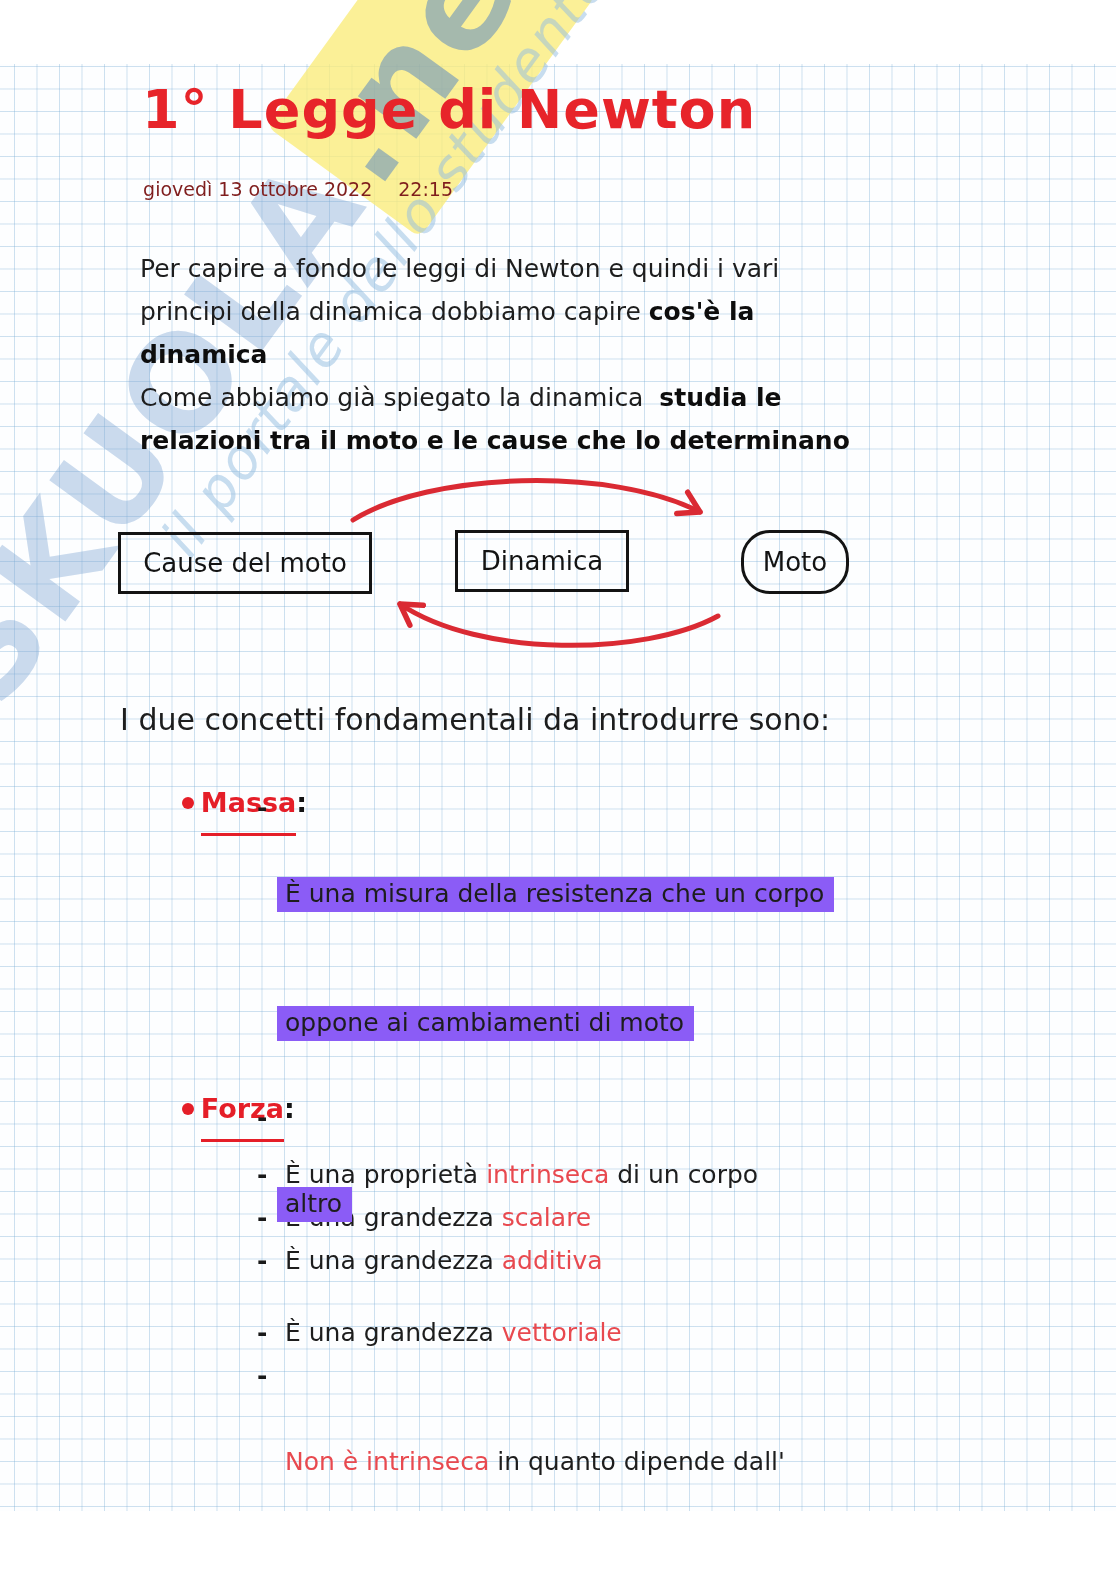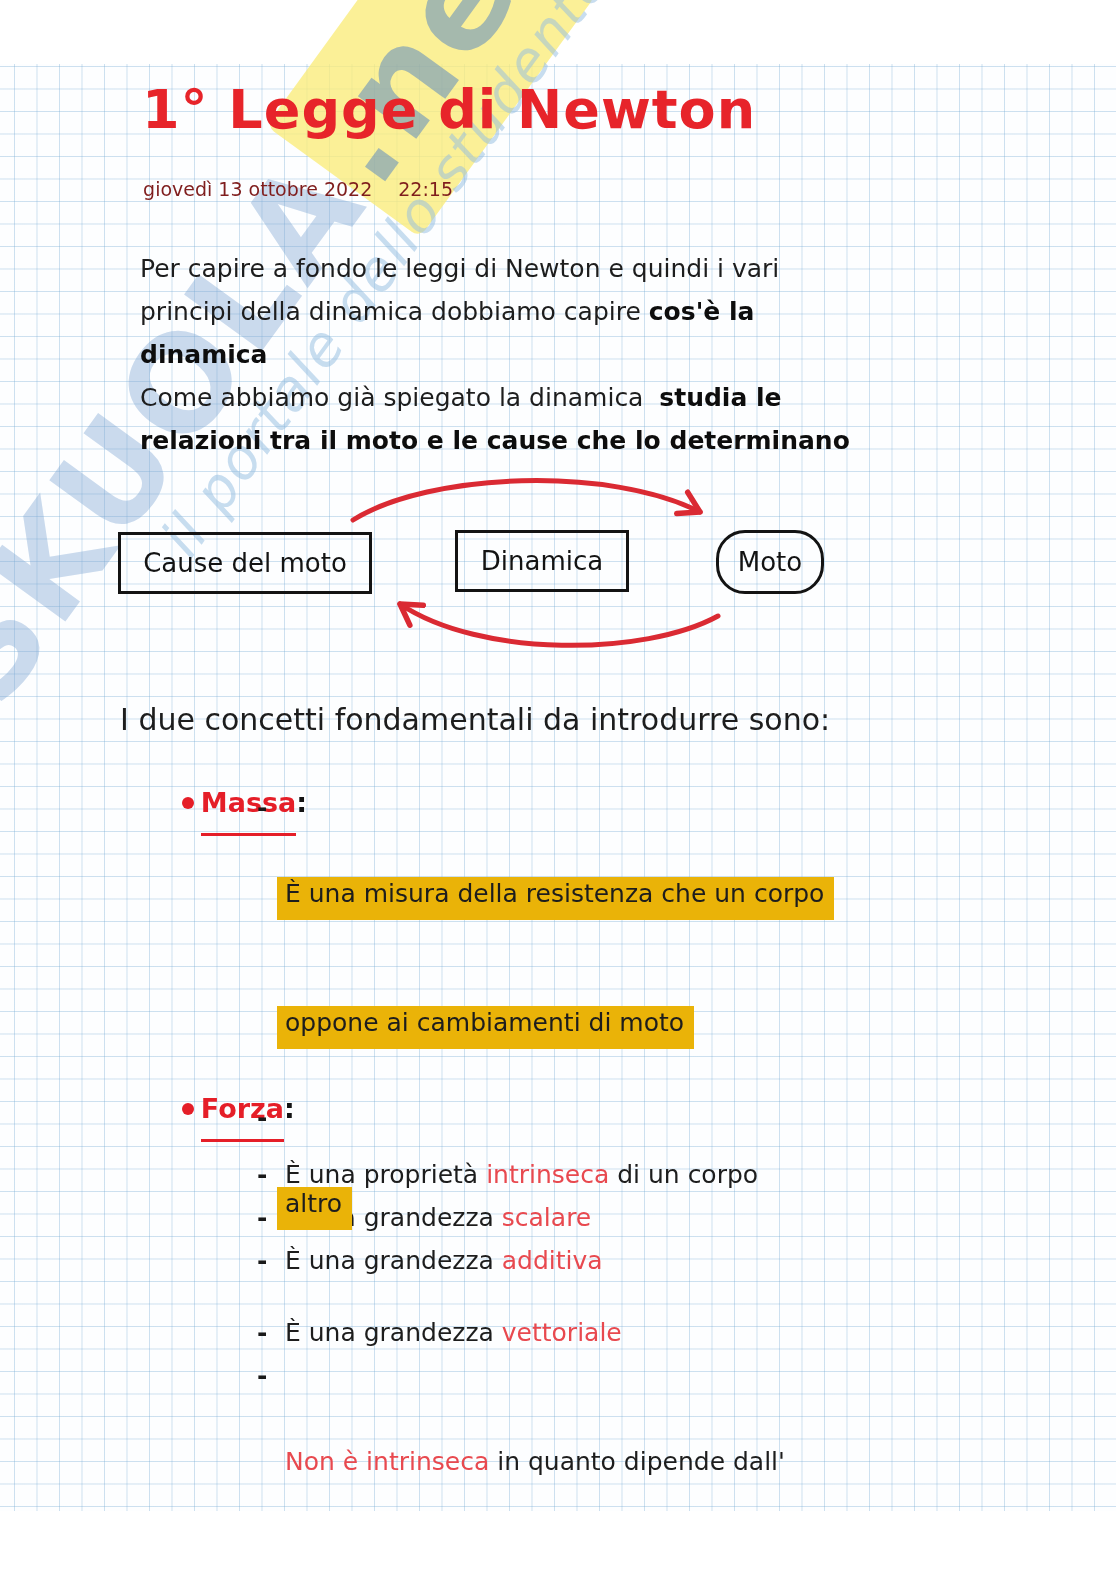--- a/index.html
+++ b/index.html
@@ -56,21 +56,21 @@
 
   .diagram{left:0;top:470px;width:964px;height:200px;}
   .arrows{position:absolute;left:0;top:0;width:1116px;height:200px;}
   .dbox{
     position:absolute;border:3px solid #131313;background:transparent;
     display:flex;align-items:center;justify-content:center;
     font-size:26px;color:#131313;white-space:pre;
   }
   .dbox.b1{left:118px;top:62px;width:248px;height:56px;}
   .dbox.b2{left:455px;top:60px;width:168px;height:56px;}
-  .dbox.b3{left:716px;top:60px;width:102px;height:58px;border-radius:29px;}
+  .dbox.b3{left:741px;top:60px;width:102px;height:58px;border-radius:29px;}
 
   .lead{left:120px;top:672px;font-size:30px;white-space:pre;}
 
   .concept-head{font-size:27px;font-weight:bold;white-space:pre;}
   .concept-head .dot{
     display:inline-block;width:12px;height:12px;border-radius:50%;
     background:#e51e28;margin-right:7px;vertical-align:3px;
   }
   .term{color:#e51e28;border-bottom:3px solid #e51e28;padding-bottom:15px;}
   .sep{color:#141414;}
@@ -84,21 +84,21 @@
   .items li{position:relative;padding-left:30px;white-space:pre;}
   .items li::before{
     content:"-";position:absolute;left:2px;top:0;
     font-weight:bold;color:#191919;
   }
   .massa-items{top:786px;}
   .massa-items li.gap{margin-top:23px;}
   .forza-items{top:1096px;}
 
   .red{color:#e8494f;}
-  .hl{background:#eab308;padding:2px 10px 12px 8px;margin-left:-8px;}
+  .hl{background:#8b5cf6;padding:2px 10px 4px 8px;margin-left:-8px;}
 </style>
 </head>
 <body>
 
 <div class="sheet"></div>
 
 <div class="watermark">
   <div class="wm-main"><span>SKUOLA</span><span class="wm-net">.ne</span></div>
   <div class="wm-script">il portale dello studente</div>
 </div>

